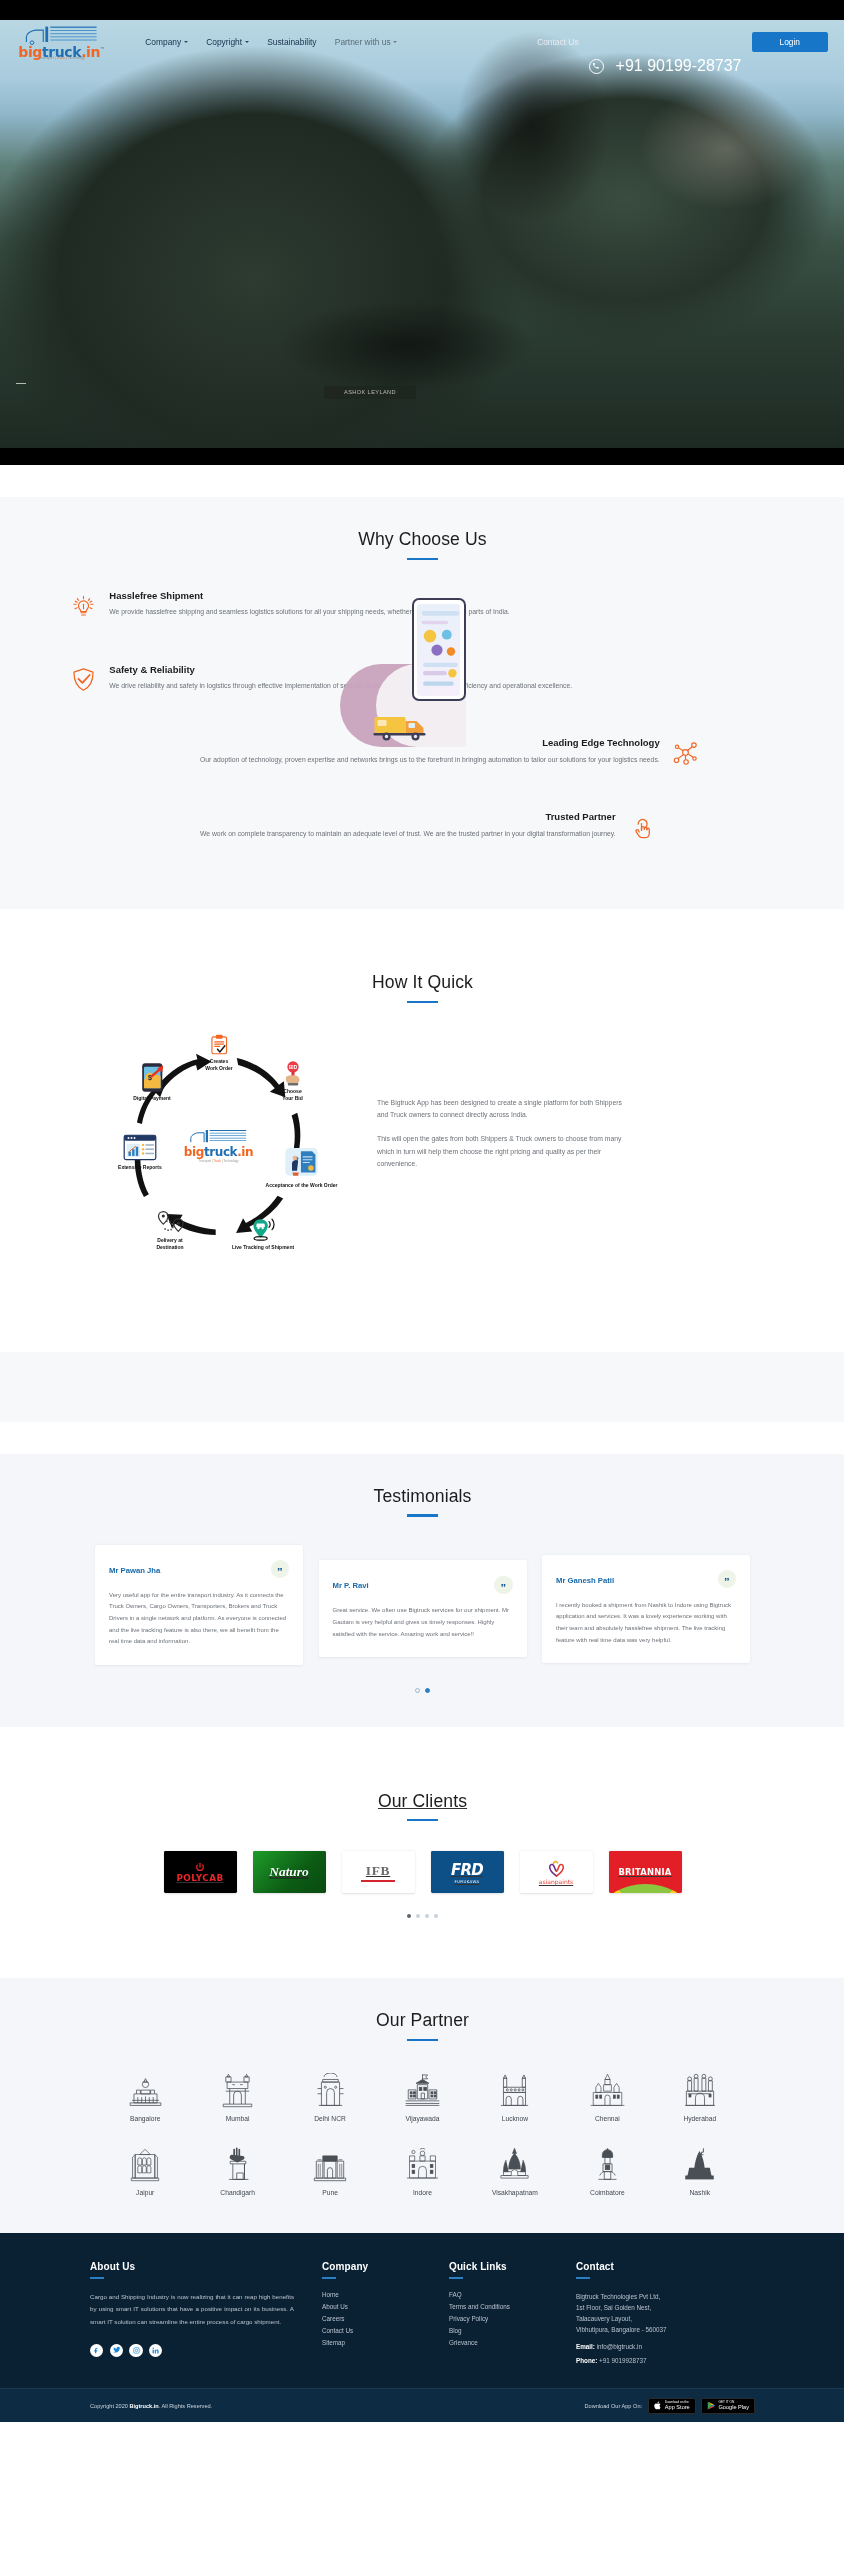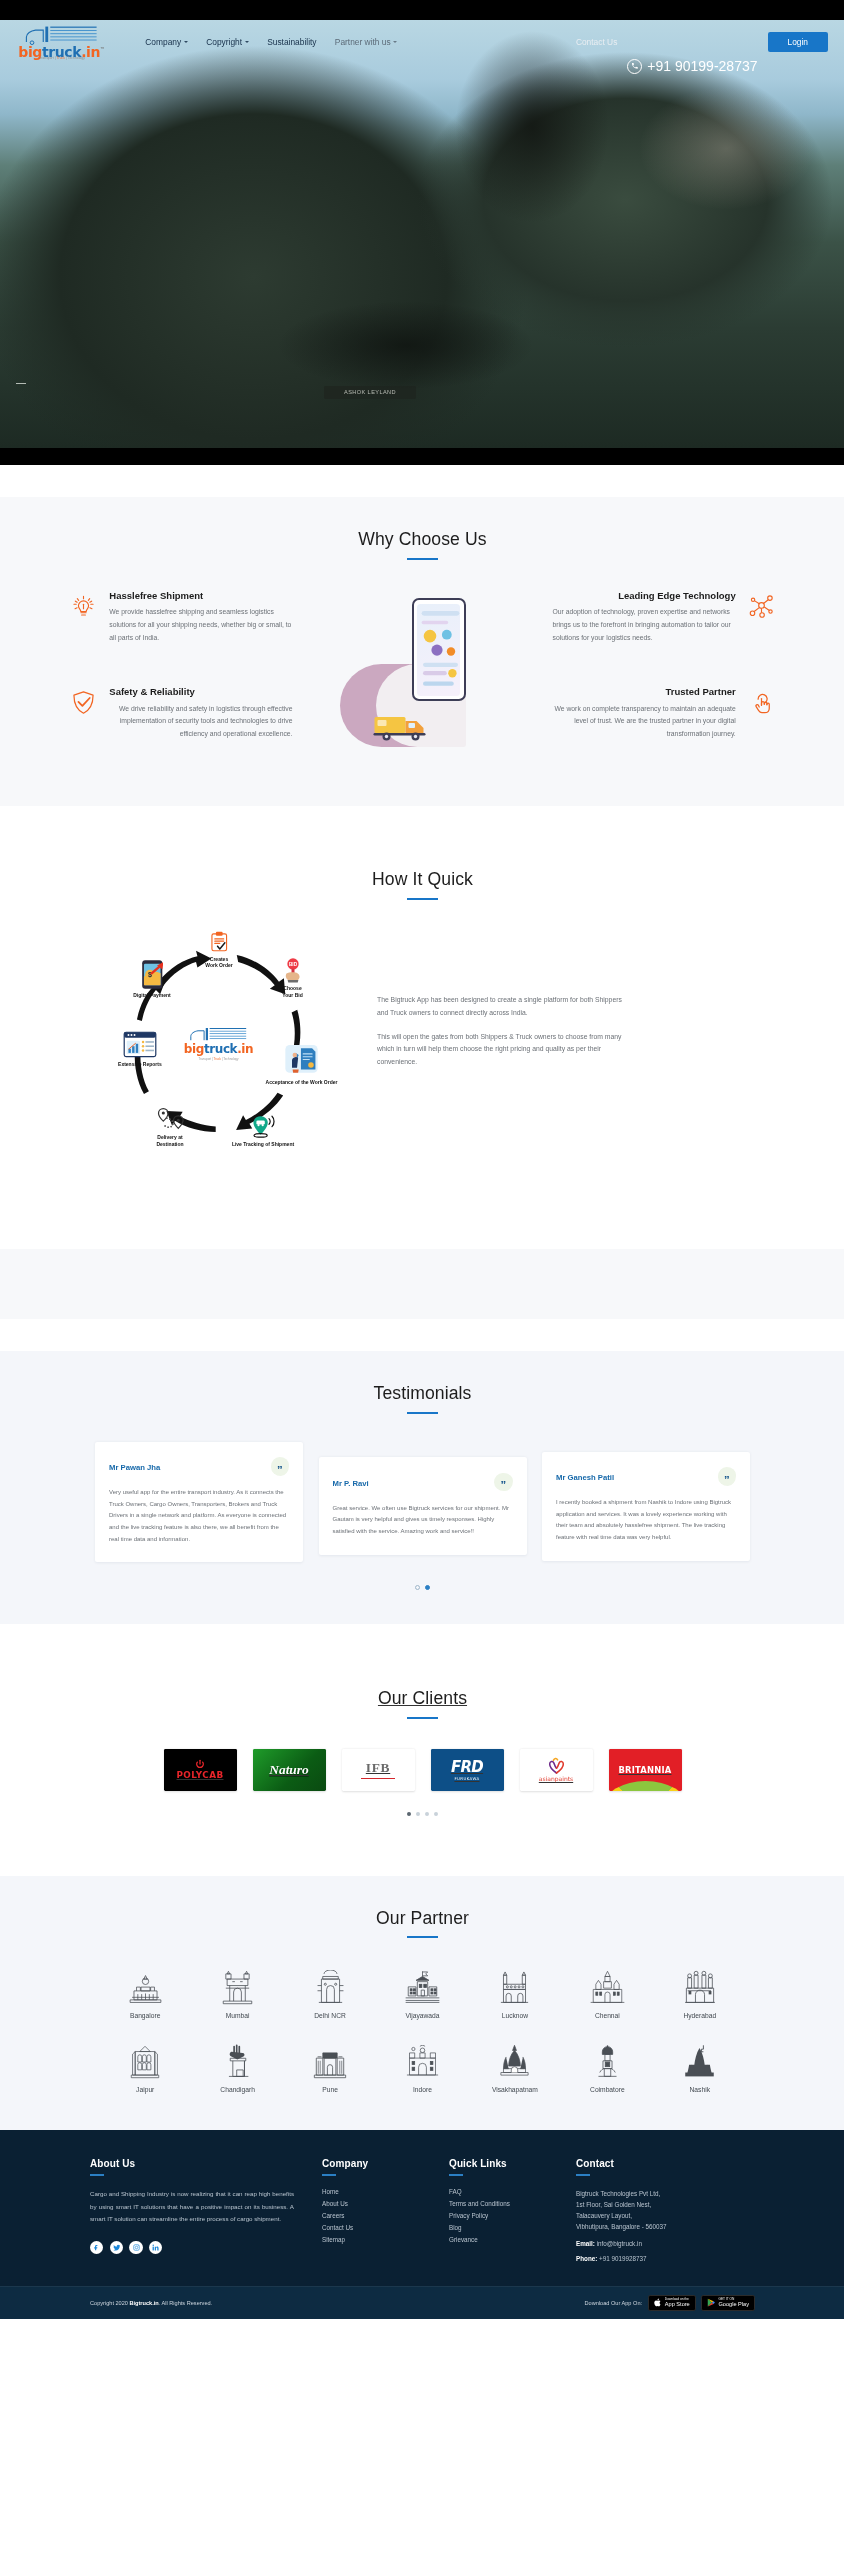--- a/index.html
+++ b/index.html
@@ -118,35 +118,35 @@
     opacity: .85;
   }
   .nav-right {
     margin-left: auto;
     display: flex;
     align-items: center;
     gap: 10px;
   }
   .nav-contact { color: #e9eef2; font-size: 8.4px; text-decoration: none; }
   .nav-phone {
-    display: flex; align-items: center; gap: 5px;
-    color: #ffffff; font-size: 14px; font-weight: 500;
+    display: flex; align-items: center; gap: 12px;
+    color: #ffffff; font-size: 16px; font-weight: 500;
     text-decoration: none;
     margin-top: 48px;
   }
   .phone-circle {
     width: 15px; height: 15px; border-radius: 50%;
     border: 1.1px solid #fff;
     display: flex; align-items: center; justify-content: center;
   }
   .btn-login {
     background: #1876c8;
     color: #fff;
     font-size: 8.4px;
-    padding: 5px 20px;
+    padding: 5px 28px;
     border: none;
     border-radius: 2.1px;
     cursor: pointer;
     font-family: inherit;
   }
 
   
   .section { width: 845px; padding: 0 0; margin-top: 32px; }
   .sec-title {
     text-align: center;
@@ -163,21 +163,21 @@
 
   
   .why {
     background: #f7f8fa;
     padding: 32px 0 24px;
     position: relative;
   }
   .why-grid {
     margin-top: 30px;
     display: grid;
-    grid-template-columns: 1fr 1fr;
+    grid-template-columns: 1fr;
     column-gap: 0;
     padding: 0 70px;
     position: relative;
   }
   .why-col-left { padding-right: 130px; }
   .why-col-right { padding-left: 130px; }
   .feat {
     display: flex;
     gap: 11.3px;
     margin-bottom: 42px;

